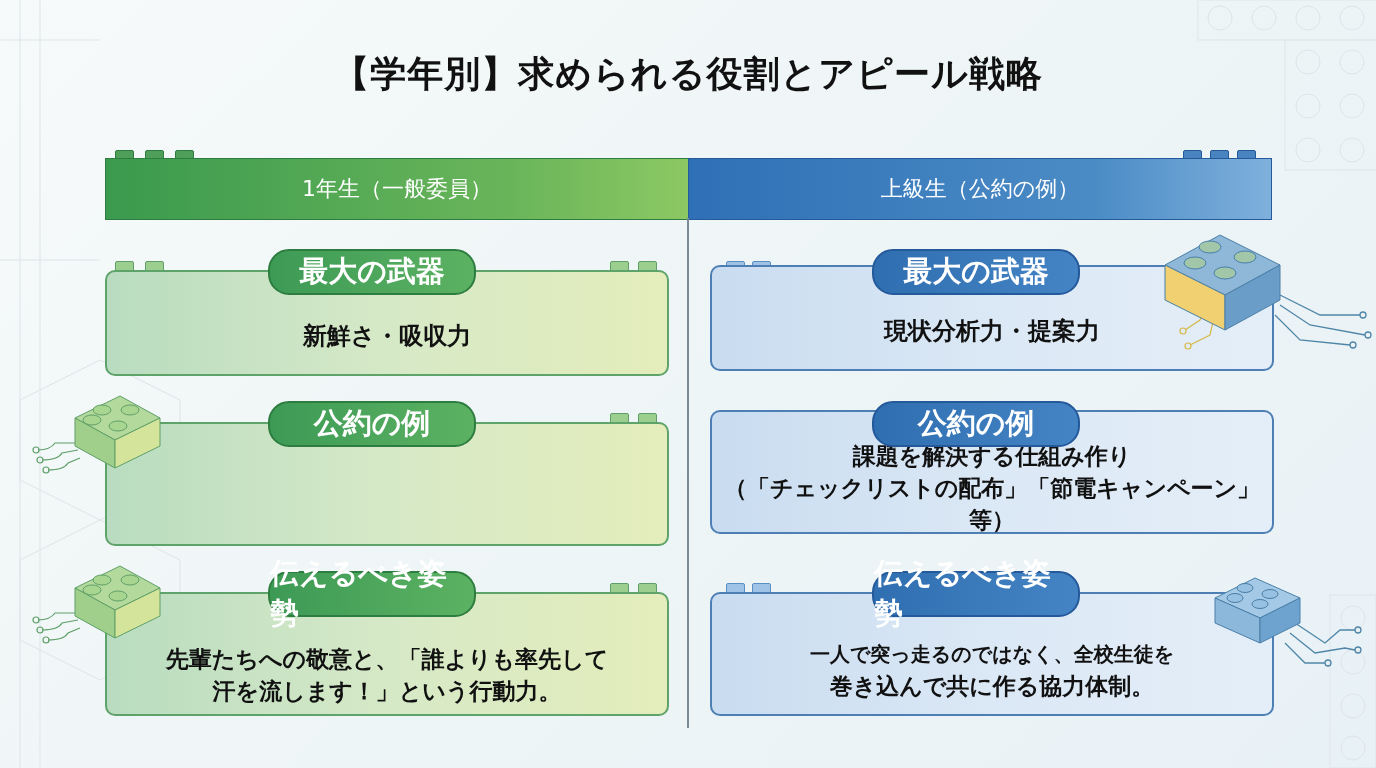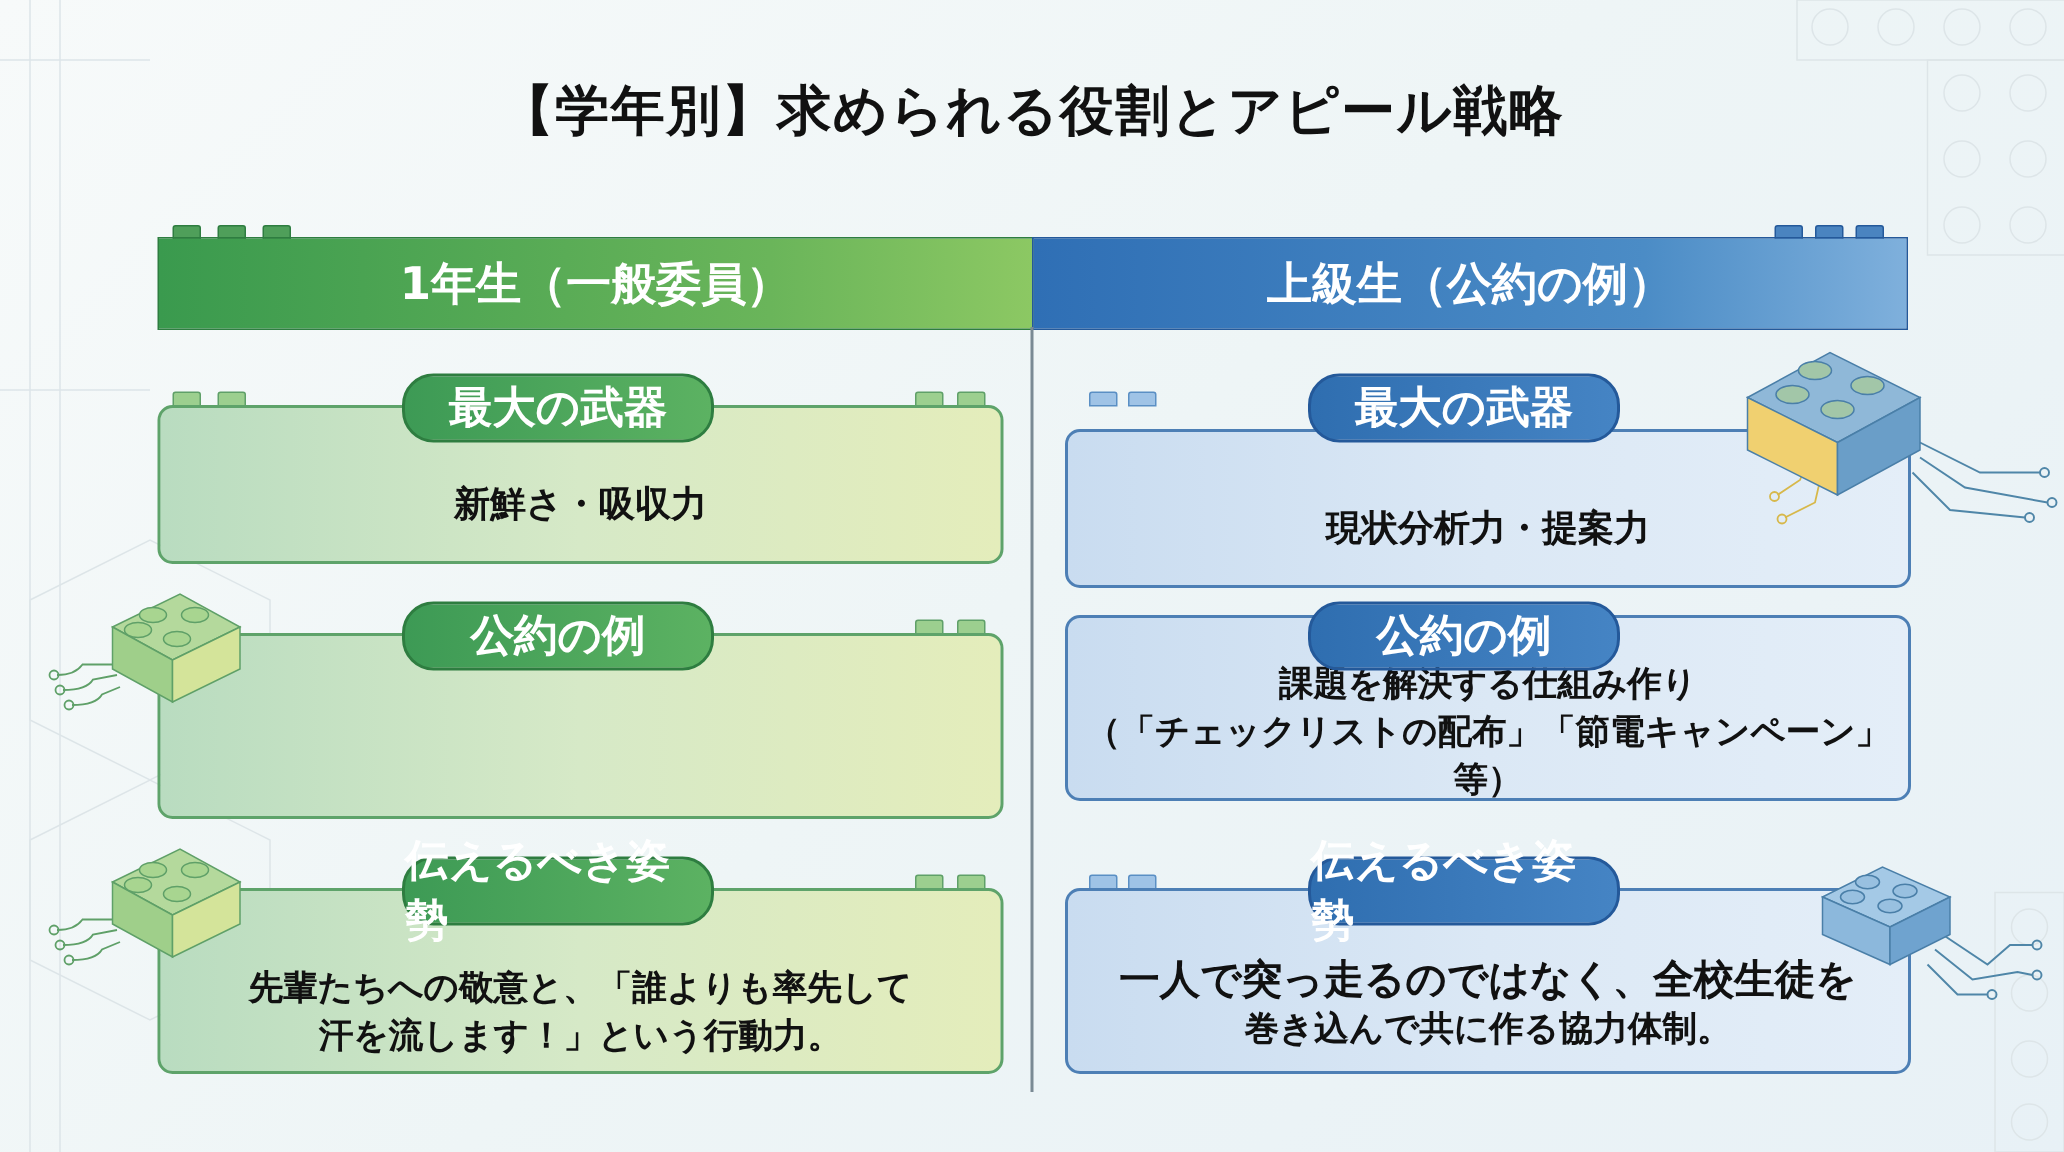--- a/index.html
+++ b/index.html
@@ -3,21 +3,21 @@
 <meta charset="utf-8">
 <style>
   html,body{margin:0;padding:0;}
   body{width:1376px;height:768px;overflow:hidden;position:relative;
     font-family:"DejaVu Sans","Liberation Sans",sans-serif;
     background:linear-gradient(135deg,#f7fafa 0%,#eef5f6 50%,#e8f1f6 100%);}
   .bg-grid{position:absolute;inset:0;pointer-events:none;}
   .title{position:absolute;left:0;right:0;top:50px;text-align:center;
     font-size:36px;font-weight:bold;color:#111;letter-spacing:1px;}
   .col-header{position:absolute;top:158px;height:60px;display:flex;align-items:center;justify-content:center;
-    color:#fff;font-size:30px;font-weight:bold;}
+    color:#fff;font-size:22px;font-weight:normal;}
   .col-header.green{left:105px;width:582px;background:linear-gradient(90deg,#3a9a4e,#6ab55a 70%,#8cc863);border:1px solid #2e7d40;}
   .col-header.blue{left:688px;width:582px;background:linear-gradient(90deg,#2f6fb5,#4b8cc6 70%,#7fb0dc);border:1px solid #24599a;}
   .stud{position:absolute;width:17px;height:8px;border-radius:2px 2px 0 0;}
   .stud.g{background:#4f9f5a;border:1px solid #2e7d40;}
   .stud.lg{background:#9ccf8f;border:1px solid #5fa068;}
   .stud.b{background:#4a84c0;border:1px solid #24599a;}
   .stud.lb{background:#9fc3e6;border:1px solid #5a8fc4;}
   .divider{position:absolute;left:687px;top:218px;width:2px;height:510px;background:#7a8a94;}
   .card{position:absolute;border-radius:10px;display:flex;flex-direction:column;align-items:center;justify-content:center;text-align:center;
     font-weight:bold;color:#111;}
@@ -92,39 +92,39 @@
 <div class="stud lg" style="left:610px;top:583px"></div>
 <div class="stud lg" style="left:638px;top:583px"></div>
 <div class="card g" style="left:105px;top:592px;width:560px;height:120px;">
   <div class="line1" style="margin-top:41px;font-size:23px">先輩たちへの敬意と、「誰よりも率先して</div>
   <div class="line1" style="font-size:23px">汗を流します！」という行動力。</div>
 </div>
 <div class="pill g" style="left:268px;top:571px;width:204px;">伝えるべき姿勢</div>
 
 <div class="stud lb" style="left:726px;top:261px"></div>
 <div class="stud lb" style="left:752px;top:261px"></div>
-<div class="card b" style="left:710px;top:286px;width:560px;height:102px;justify-content:center;">
+<div class="card b" style="left:710px;top:265px;width:560px;height:102px;justify-content:center;">
   <div class="line1" style="margin-top:26px;font-size:24px">現状分析力・提案力</div>
 </div>
 <div class="pill b" style="left:872px;top:249px;width:204px;">最大の武器</div>
 
 <div class="stud lb" style="left:726px;top:413px"></div>
 <div class="stud lb" style="left:752px;top:413px"></div>
 <div class="stud lb" style="left:1210px;top:413px"></div>
 <div class="stud lb" style="left:1236px;top:413px"></div>
 <div class="card b" style="left:710px;top:410px;width:560px;height:120px;">
   <div class="line1" style="margin-top:32px;font-size:23px">課題を解決する仕組み作り</div>
   <div class="line1" style="font-size:23px">（「チェックリストの配布」「節電キャンペーン」等）</div>
 </div>
 <div class="pill b" style="left:872px;top:401px;width:204px;">公約の例</div>
 
 <div class="stud lb" style="left:726px;top:583px"></div>
 <div class="stud lb" style="left:752px;top:583px"></div>
 <div class="card b" style="left:710px;top:592px;width:560px;height:120px;">
-  <div class="line1" style="margin-top:32px;font-size:27px">一人で突っ走るのではなく、全校生徒を</div>
+  <div class="line1" style="margin-top:32px;font-size:20px">一人で突っ走るのではなく、全校生徒を</div>
   <div class="line1" style="font-size:23px">巻き込んで共に作る協力体制。</div>
 </div>
 <div class="pill b" style="left:872px;top:571px;width:204px;">伝えるべき姿勢</div>
 
 <svg class="brick" style="left:30px;top:388px" width="140" height="95" viewBox="0 0 140 95">
   <g stroke="#5fa068" stroke-width="1.2" fill="none">
     <path d="M8 62 Q20 62 25 55 L45 55"></path>
       <path d="M12 72 Q28 72 32 65 L48 62"></path>
       <path d="M18 82 Q34 82 38 75 L50 70"></path>
     <circle cx="6" cy="62" r="3"></circle>

